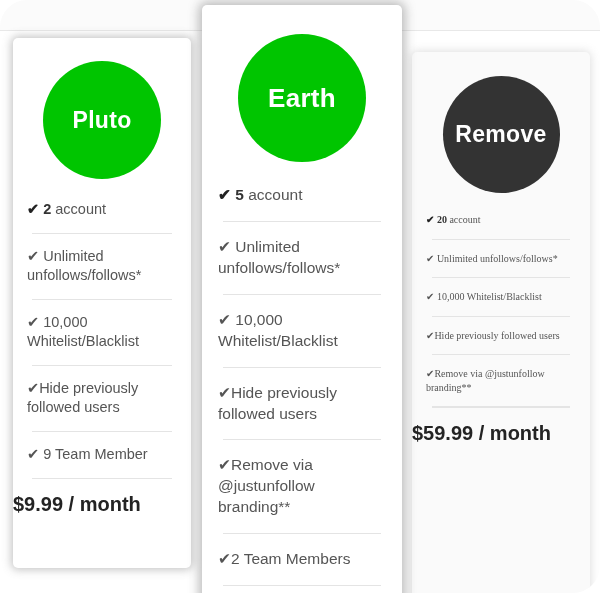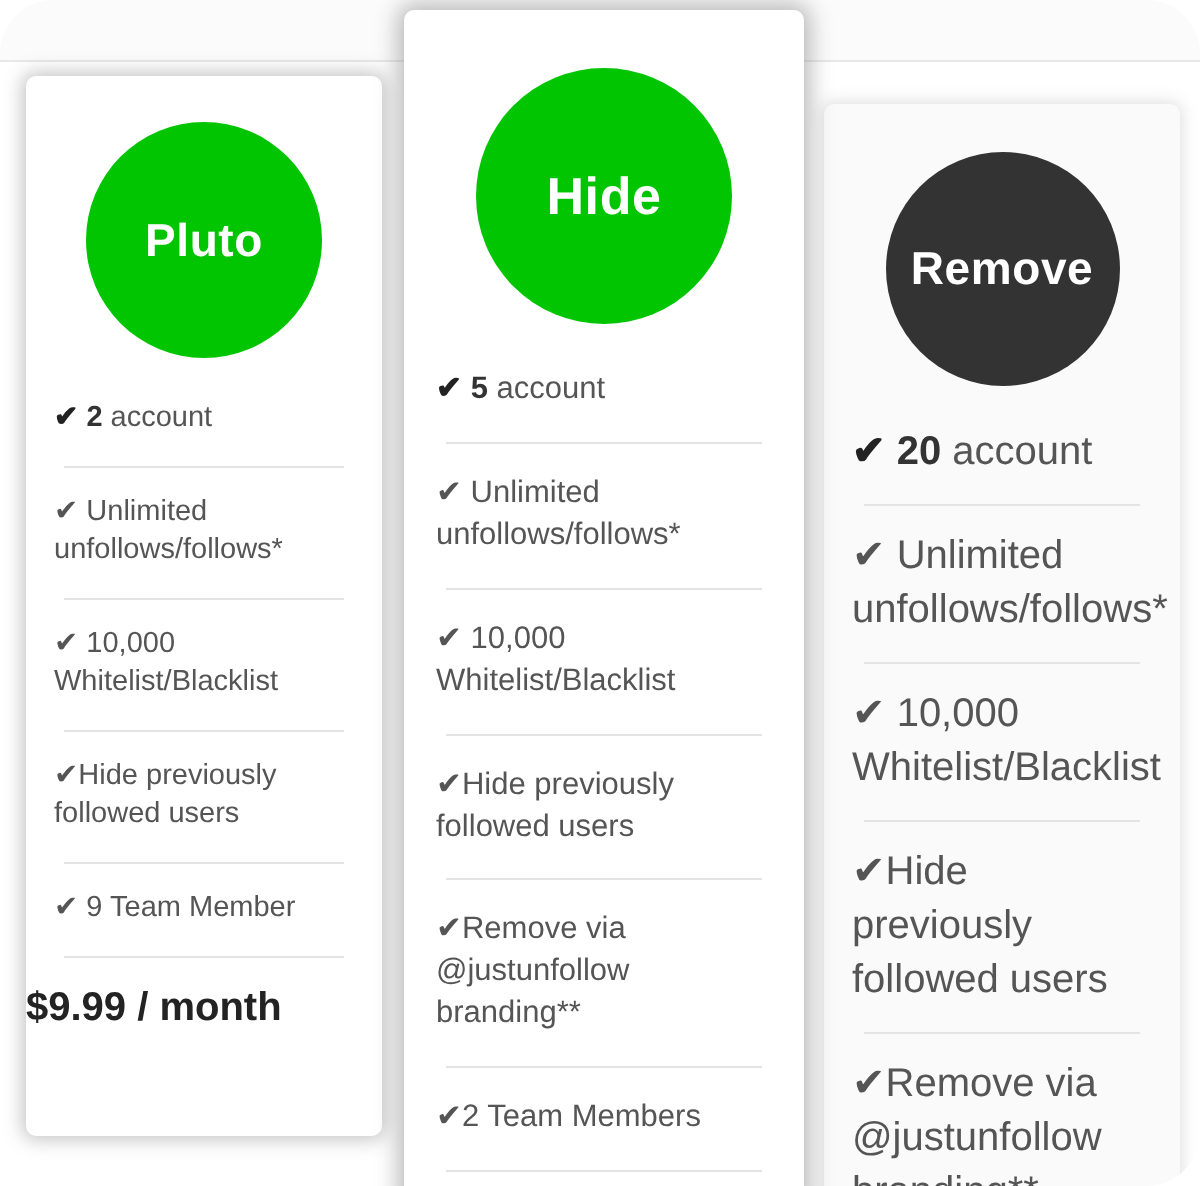--- a/index.html
+++ b/index.html
@@ -129,21 +129,21 @@
     background: #e4e4e4;
     margin: 0 auto;
   }
 
   .card-pluto .feature { font-size: 14.5px; padding: 13px 14px; }
   .card-pluto .divider { width: 140px; }
 
   .card-earth .feature { font-size: 15.5px; padding: 15px 16px; }
   .card-earth .divider { width: 158px; }
 
-  .card-neptune .feature { font-size: 20px; padding: 12px 14px; }
+  .card-neptune .feature { font-size: 10px; padding: 12px 14px; font-family: Liberation Serif, serif; }
   .card-neptune .divider { width: 138px; }
 
   
   .price {
     text-align: left;
     font-weight: bold;
     color: #232323;
   }
 
   .card-pluto .price { font-size: 20px; padding-top: 14px; }
@@ -194,21 +194,21 @@
 
       <div class="feature">✔ 9 Team Member</div>
       <div class="divider"></div>
     </div>
 
     <div class="price">$9.99 / month</div>
   </div>
 
   <div class="card card-earth">
     <div class="badge">
-      <span>Hide</span>
+      <span>Earth</span>
     </div>
     <div class="features">
 
       <div class="feature">
         <span class="tick">✔</span>
         <span class="strong">5</span>
         <span>account</span>
       </div>
       <div class="divider"></div>
 

